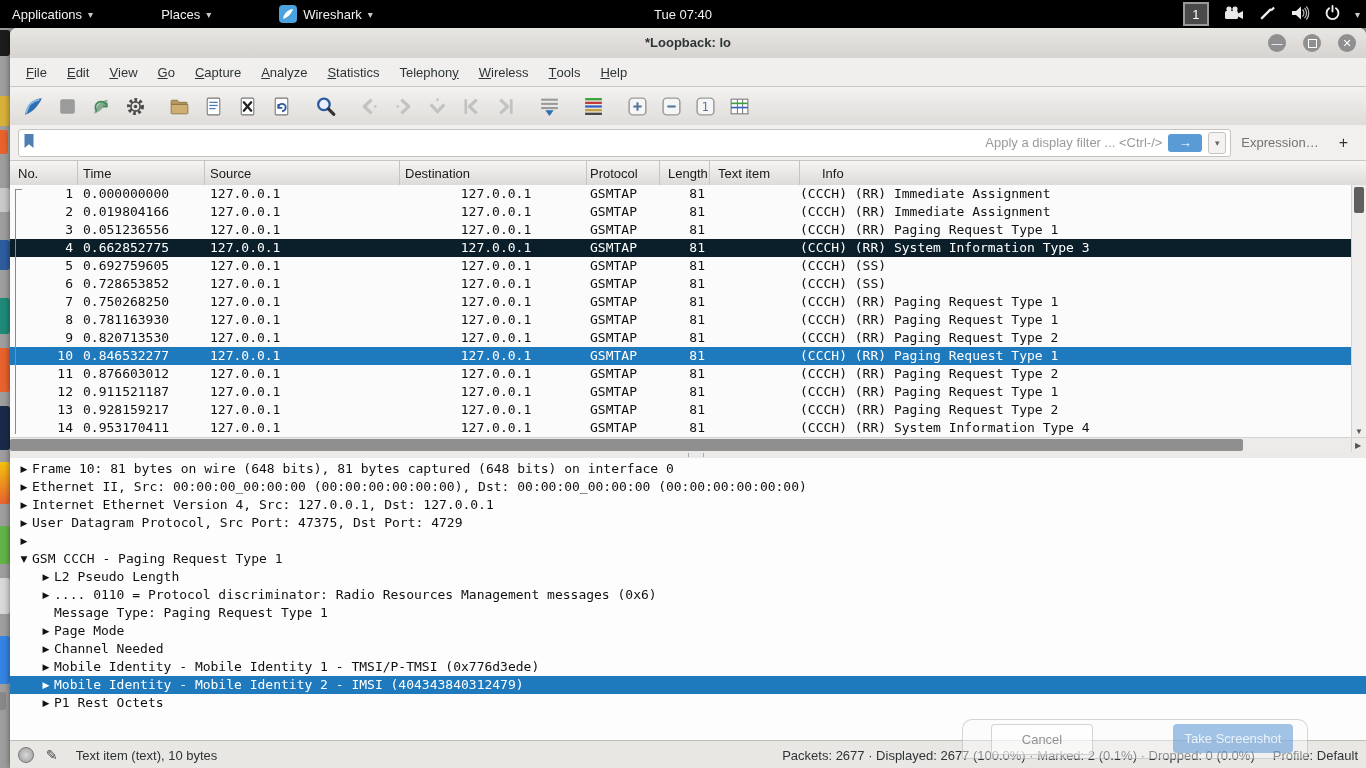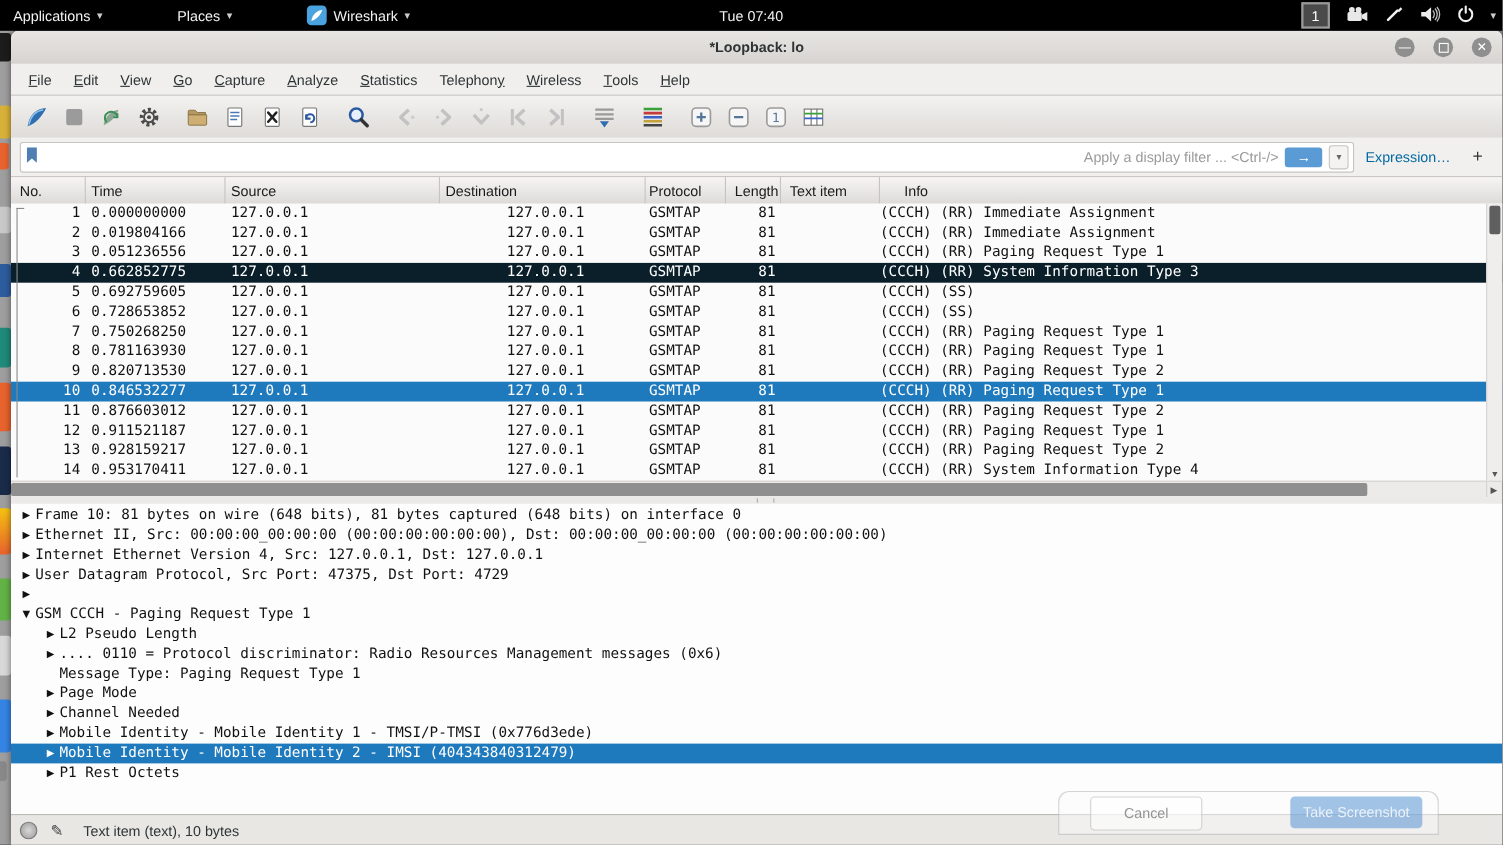--- a/index.html
+++ b/index.html
@@ -45,21 +45,21 @@
 
   .filterbar{position:absolute;left:0;top:97px;right:0;height:35px;background:#f1f0ee;display:flex;
     align-items:center;padding:0 8px;border-bottom:1px solid #d8d6d3;text-align:right;}
   .filter-input{flex:1;height:26px;background:#fff;border:1px solid #c6c4c1;border-radius:3px;
     display:flex;align-items:center;padding:0 4px;gap:6px;}
   .filter-placeholder{color:#9a9a9a;flex:1;}
   .apply-btn{width:34px;height:18px;background:#5b9bd5;border-radius:3px;color:#fff;display:flex;
     align-items:center;justify-content:center;font-weight:bold;}
   .apply-caret{width:16px;height:20px;border:1px solid #c6c4c1;border-radius:3px;display:flex;
     align-items:center;justify-content:center;color:#666;font-size:9px;background:#f4f3f1;}
-  .expr-label{padding:0 10px;color:#0369a1;}
+  .expr-label{padding:0 10px;color:#737373;}
   .add-btn{padding:0 10px;font-size:16px;color:#333;}
 
   
   .plheader{position:absolute;left:0;top:132px;right:0;height:25px;display:flex;
     background:linear-gradient(#f6f5f4,#dcdad7);border-top:1px solid #c9c6c3;border-bottom:1px solid #b9b6b3;}
   .ph-cell{border-right:1px solid #c6c3c0;display:flex;align-items:center;padding-left:8px;color:#1a1a1a;
     overflow:hidden;white-space:nowrap;}
   .plrows{position:absolute;left:0;top:157px;right:0;height:252px;background:#fbfbfb;overflow:hidden;
     font-family:"DejaVu Sans Mono",monospace;font-size:13px;color:#111;}
   .prow{display:flex;height:18px;line-height:18px;white-space:nowrap;}
@@ -606,20 +606,24 @@
         <div class="drow lvl1">
           <span class="d-arrow">▶</span>
           <span class="d-text">P1 Rest Octets</span>
         </div>
       </div>
 
     <div class="statusbar">
       <span class="sb-circle"></span>
       <span class="sb-pencil">✎</span>
       <span class="sb-context">Text item (text), 10 bytes</span>
+      <div class="sb-right">
+        <span>Packets: 2677 · Displayed: 2677 (100.0%) · Marked: 2 (0.1%) · Dropped: 0 (0.0%)</span>
+        <span>Profile: Default</span>
+      </div>
     </div>
   </div>
 
   <div class="shot-dialog">
     <div class="dlg-btn dlg-cancel">Cancel</div>
     <div class="dlg-btn dlg-take">Take Screenshot</div>
   </div>
 
 </div>
 

